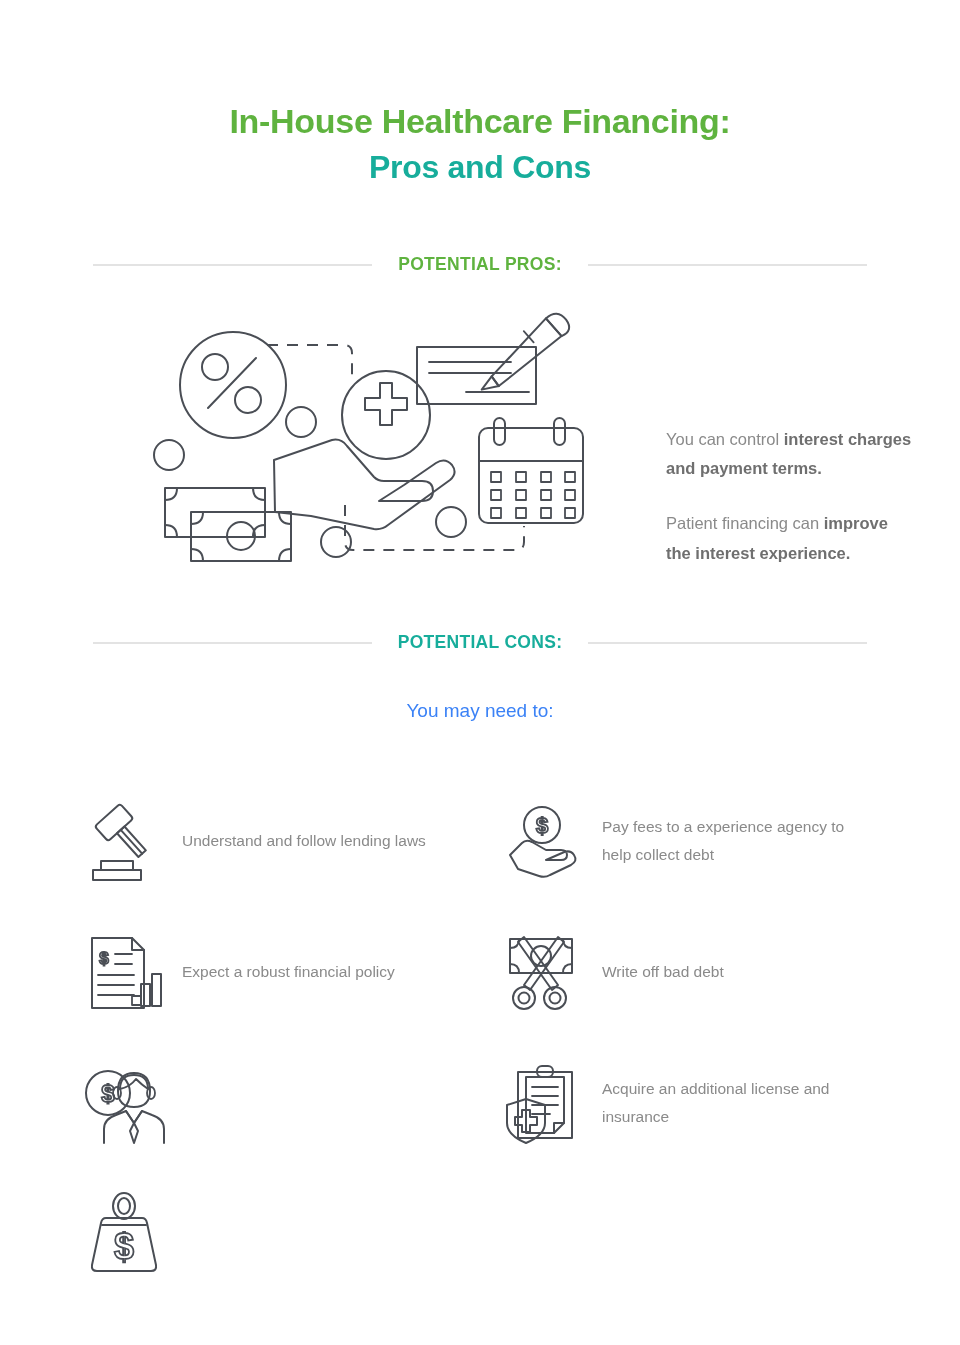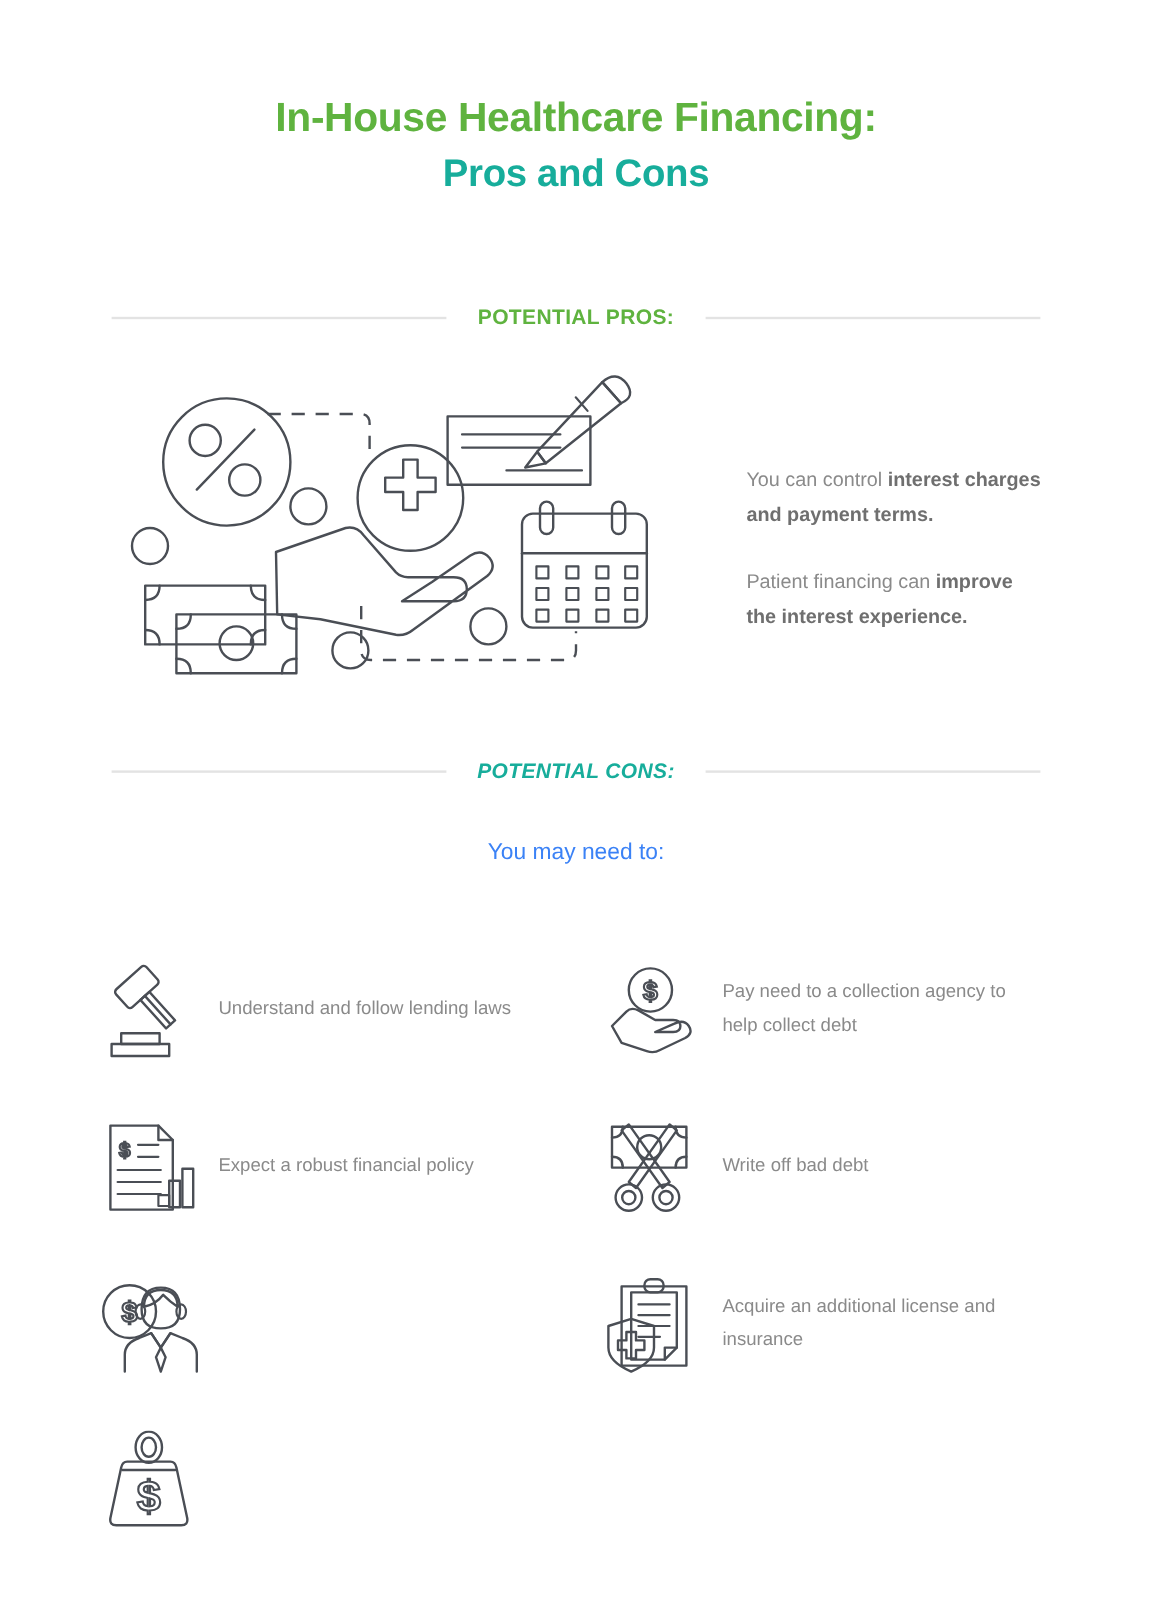--- a/index.html
+++ b/index.html
@@ -17,20 +17,21 @@
   .title-block {
     text-align: center;
     padding-top: 74px;
   }
   .title-line-1 {
     font-size: 34px;
     font-weight: bold;
     color: #5fb33f;
     letter-spacing: -0.3px;
     line-height: 1.42;
+    margin-top: 23px;
   }
   .title-line-2 {
     font-size: 32px;
     font-weight: bold;
     color: #17ad9b;
     letter-spacing: -0.3px;
     line-height: 1.42;
   }
 
   
@@ -49,33 +50,34 @@
   }
   .section-header .section-label {
     flex: 0 0 auto;
     font-size: 17.5px;
     font-weight: bold;
     letter-spacing: 0.3px;
     padding: 0 26px;
     white-space: nowrap;
   }
   .section-label.pros { color: #5fb33f; }
-  .section-label.cons { color: #17ad9b; font-style: italic; }
+  .section-label.cons { color: #17ad9b; }
 
   .pros-header-pos { position: absolute; top: 254px; left: 0; right: 0; }
   .cons-header-pos { position: absolute; top: 632px; left: 0; right: 0; }
 
   
   .pros-body {
     position: absolute;
     top: 300px;
     left: 0;
     right: 0;
     display: flex;
-    align-items: center;
+    align-items: flex-end;
+    padding-left: 44px;
   }
   .pros-illustration {
     width: 510px;
     margin-left: 92px;
     flex: 0 0 auto;
   }
   .pros-text {
     flex: 0 0 auto;
     width: 250px;
     margin-left: 20px;
@@ -291,21 +293,21 @@
 
   <div class="cons-item">
     <div class="cons-icon">
       <svg width="84" height="84" viewBox="0 0 84 84">
         <path class="ln" fill="#fff" d="M8 56 L20 44 Q24 40 30 43 L44 51 L59 51 Q65 51 65 56 Q65 61 59 61 L44 61
                  L60 54 Q68 50 72 56 Q76 62 69 66 L48 76 Q43 79 37 77 L16 70 Z"></path>
         <circle class="ln" cx="40" cy="26" r="18" fill="#fff"></circle>
         <text class="glyph" x="40" y="34" text-anchor="middle" font-size="22">$</text>
       </svg>
     </div>
-    <div class="cons-label">Pay need to a collection agency to help collect debt</div>
+    <div class="cons-label">Pay fees to a experience agency to help collect debt</div>
   </div>
 
   <div class="cons-item">
     <div class="cons-icon">
       <svg width="84" height="84" viewBox="0 0 84 84">
         <path class="ln" fill="#fff" d="M10 8 H50 L62 20 V78 H10 Z"></path>
         <path class="ln" d="M50 8 V20 H62"></path>
         <text class="glyph" x="22" y="34" text-anchor="middle" font-size="17">$</text>
         <line class="ln-thin" x1="33" y1="24" x2="50" y2="24"></line>
         <line class="ln-thin" x1="33" y1="34" x2="50" y2="34"></line>

